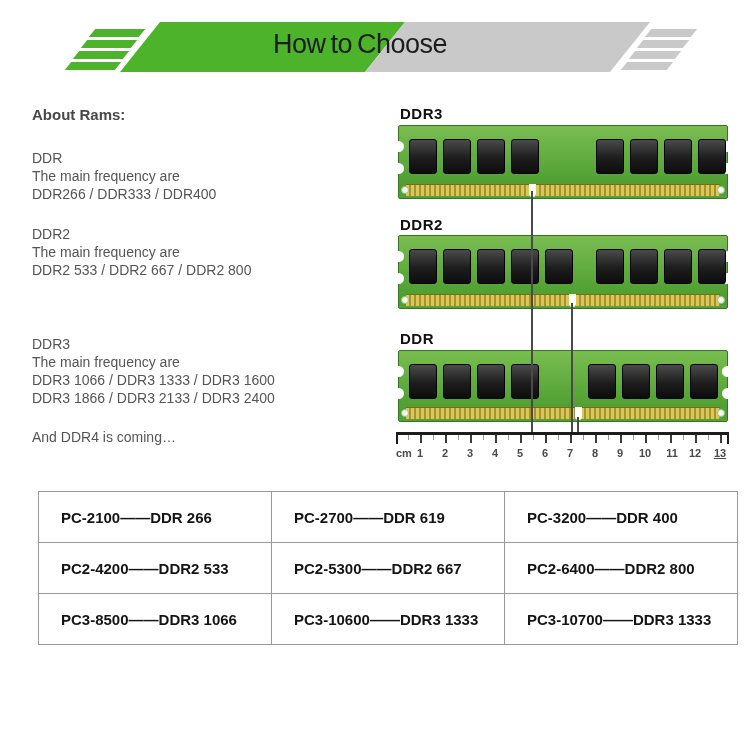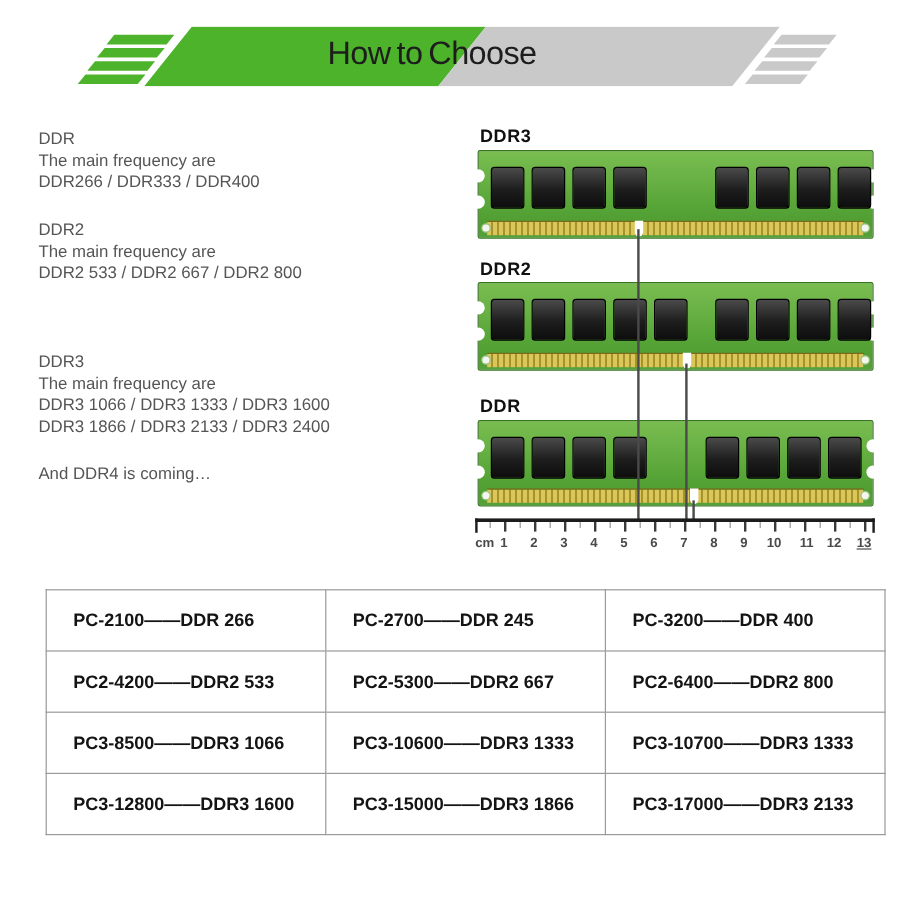--- a/index.html
+++ b/index.html
@@ -81,20 +81,21 @@
   <div class="banner-green"></div>
   <div class="banner-gray"></div>
   <div class="stripe gray sgr1"></div>
   <div class="stripe gray sgr2"></div>
   <div class="stripe gray sgr3"></div>
   <div class="stripe gray sgr4"></div>
   <div class="banner-title">How to Choose</div>
 </div>
 
 <div class="about">
+  <p class="about-heading">About Rams:</p>
   <div class="ram-section sec1">
     <div>DDR</div>
     <div>The main frequency are</div>
     <div>DDR266 / DDR333 / DDR400</div>
   </div>
   <div class="ram-section sec2">
     <div>DDR2</div>
     <div>The main frequency are</div>
     <div>DDR2 533 / DDR2 667 / DDR2 800</div>
   </div>
@@ -230,33 +231,28 @@
       <div class="tick-half" style="left: 311.5px;"></div>
       <span class="ruler-num" style="left: 316px; text-decoration: underline;">13</span>
     </div>
 </div>
 
 <div class="table-wrap">
   <table class="freq">
     <tbody id="freq-body">
         <tr>
           <td>PC-2100——DDR 266</td>
-          <td>PC-2700——DDR 245</td>
+          <td>PC-2700——DDR 619</td>
           <td>PC-3200——DDR 400</td>
         </tr>
         <tr>
           <td>PC2-4200——DDR2 533</td>
           <td>PC2-5300——DDR2 667</td>
           <td>PC2-6400——DDR2 800</td>
         </tr>
         <tr>
           <td>PC3-8500——DDR3 1066</td>
           <td>PC3-10600——DDR3 1333</td>
           <td>PC3-10700——DDR3 1333</td>
         </tr>
-        <tr>
-          <td>PC3-12800——DDR3 1600</td>
-          <td>PC3-15000——DDR3 1866</td>
-          <td>PC3-17000——DDR3 2133</td>
-        </tr>
       </tbody>
   </table>
 </div>
 
 </body></html>

